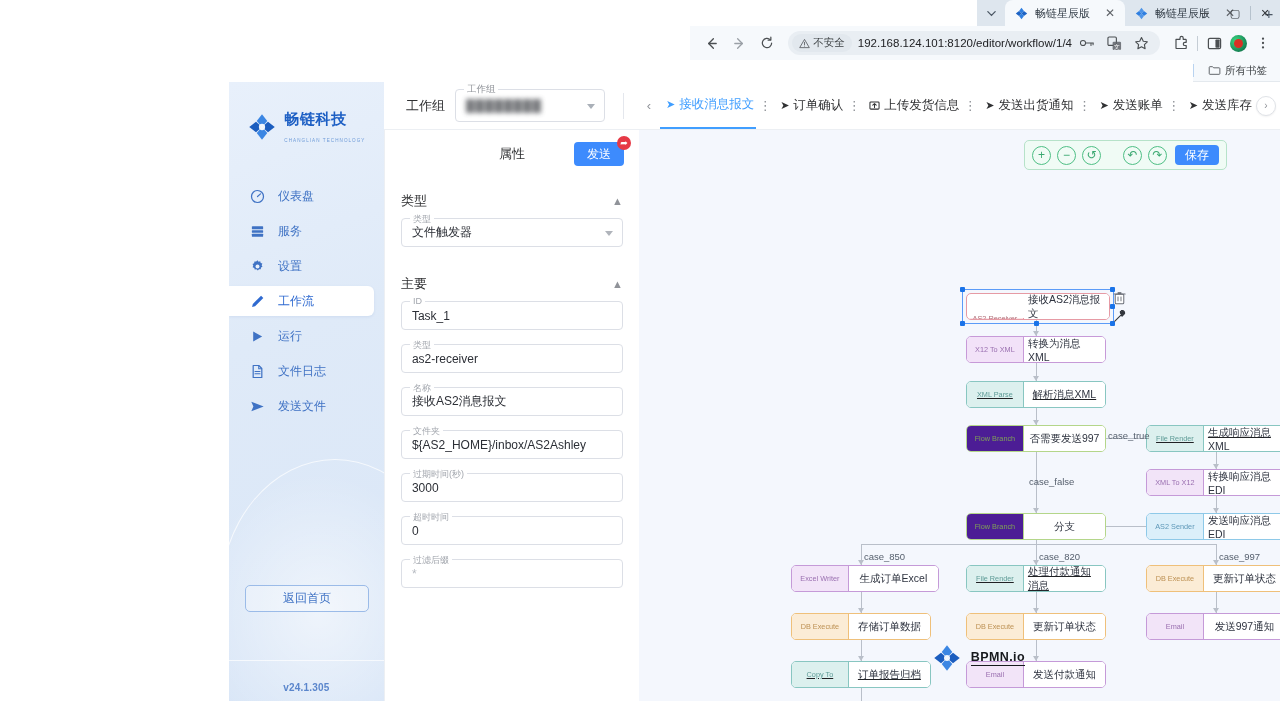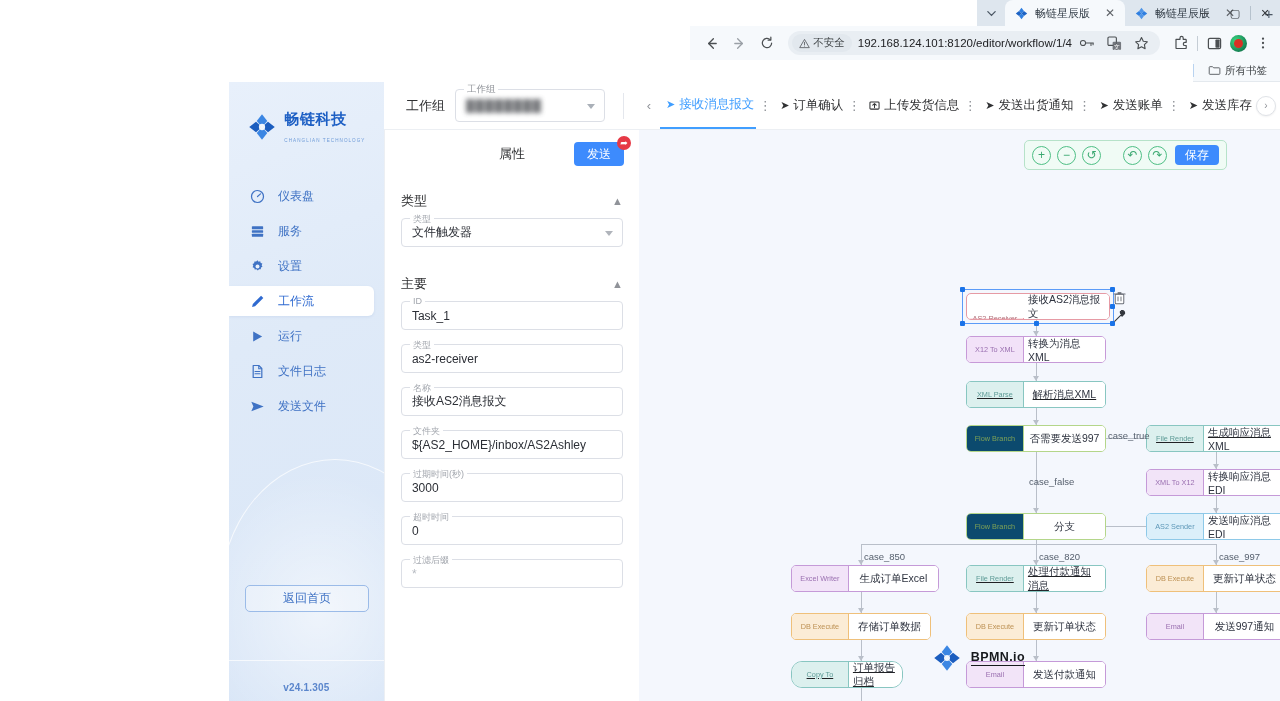--- a/index.html
+++ b/index.html
@@ -280,21 +280,21 @@
   .node.sel { border-color: #e88b96; }
   .node.sel .nh { background: #fbe0e3; color: #b2606c; border-right-color: #e88b96; }
 
   .node.c-red { border-color: #e69aa4; }
   .node.c-red .nh { background: #fbe3e6; color: #b2707a; border-right: 1.3px solid #e69aa4; margin-top: 24px; }
   .node.c-purple { border-color: #c79ad8; }
   .node.c-purple .nh { background: #f2e2f8; color: #9a6fb0; border-right: 1.3px solid #c79ad8; }
   .node.c-teal { border-color: #88c6c1; text-decoration: underline; }
   .node.c-teal .nh { background: #dcf0ee; color: #5d9b96; border-right: 1.3px solid #88c6c1; }
   .node.c-green { border-color: #b4d68a; }
-  .node.c-green .nh { background: #0c4a6e; color: #7fa256; border-right: 1.3px solid #b4d68a; }
+  .node.c-green .nh { background: #4c1d95; color: #7fa256; border-right: 1.3px solid #b4d68a; }
   .node.c-blue { border-color: #8ec9e8; }
   .node.c-blue .nh { background: #dbeffa; color: #5e98b8; border-right: 1.3px solid #8ec9e8; }
   .node.c-orange { border-color: #efc07a; }
   .node.c-orange .nh { background: #fbecd6; color: #bd9154; border-right: 1.3px solid #efc07a; }
   .node.c-violet { border-color: #c59ad8; }
   .node.c-violet .nh { background: #f2e4f8; color: #9a6fb0; border-right: 1.3px solid #c59ad8; }
 
   .edge { position: absolute; background: #b9bfc9; z-index: 1; }
   .edge.v { width: 1px; }
   .edge.h { height: 1px; }
@@ -756,21 +756,21 @@
           </div>
 
           <div class="node c-violet" style="left:407px;top:435px;width:148px;">
             <div class="nh">Excel Writer</div>
             <div class="nb">生成订单Excel</div>
           </div>
           <div class="node c-orange" style="left:407px;top:483px;width:140px;">
             <div class="nh">DB Execute</div>
             <div class="nb">存储订单数据</div>
           </div>
-          <div class="node c-teal" style="left:407px;top:531px;width:112px;border-radius:11px;">
+          <div class="node c-teal" style="left:407px;top:531px;width:140px;">
             <div class="nh">Copy To</div>
             <div class="nb">订单报告归档</div>
           </div>
 
           <div class="node c-teal" style="left:582px;top:435px;width:140px;">
             <div class="nh">File Render</div>
             <div class="nb">处理付款通知消息</div>
           </div>
           <div class="node c-orange" style="left:582px;top:483px;width:140px;">
             <div class="nh">DB Execute</div>

